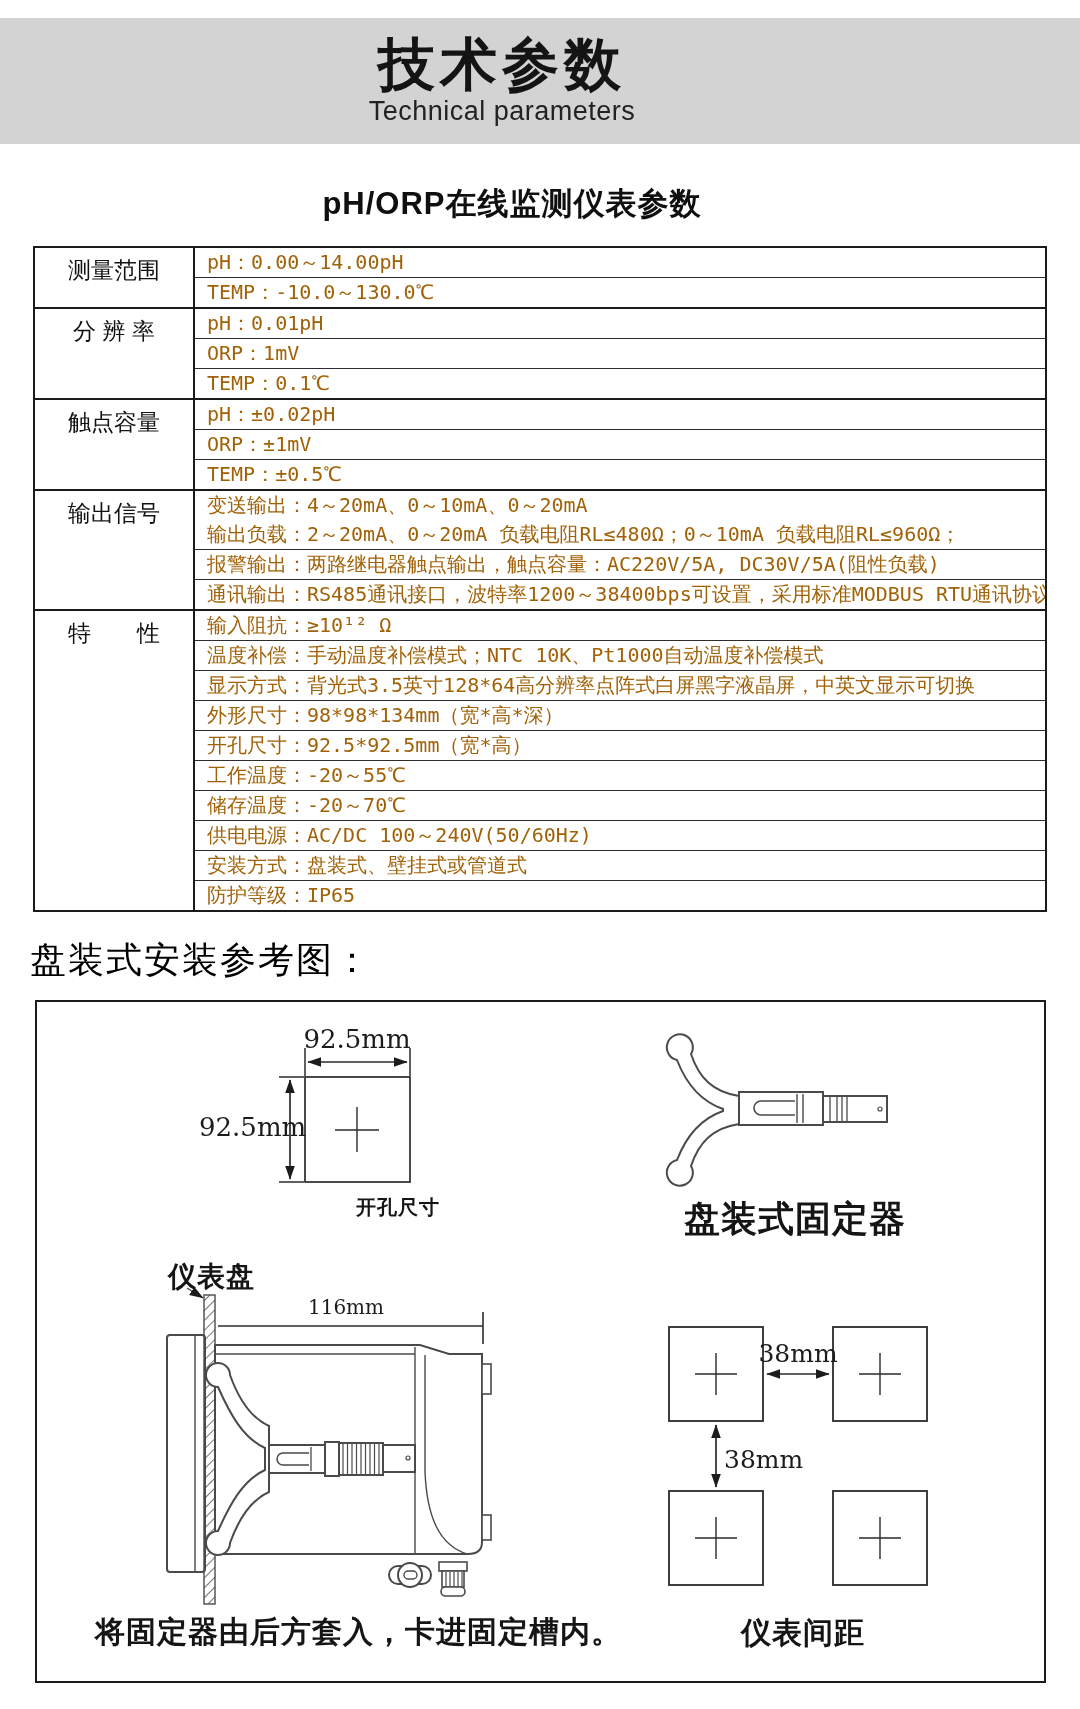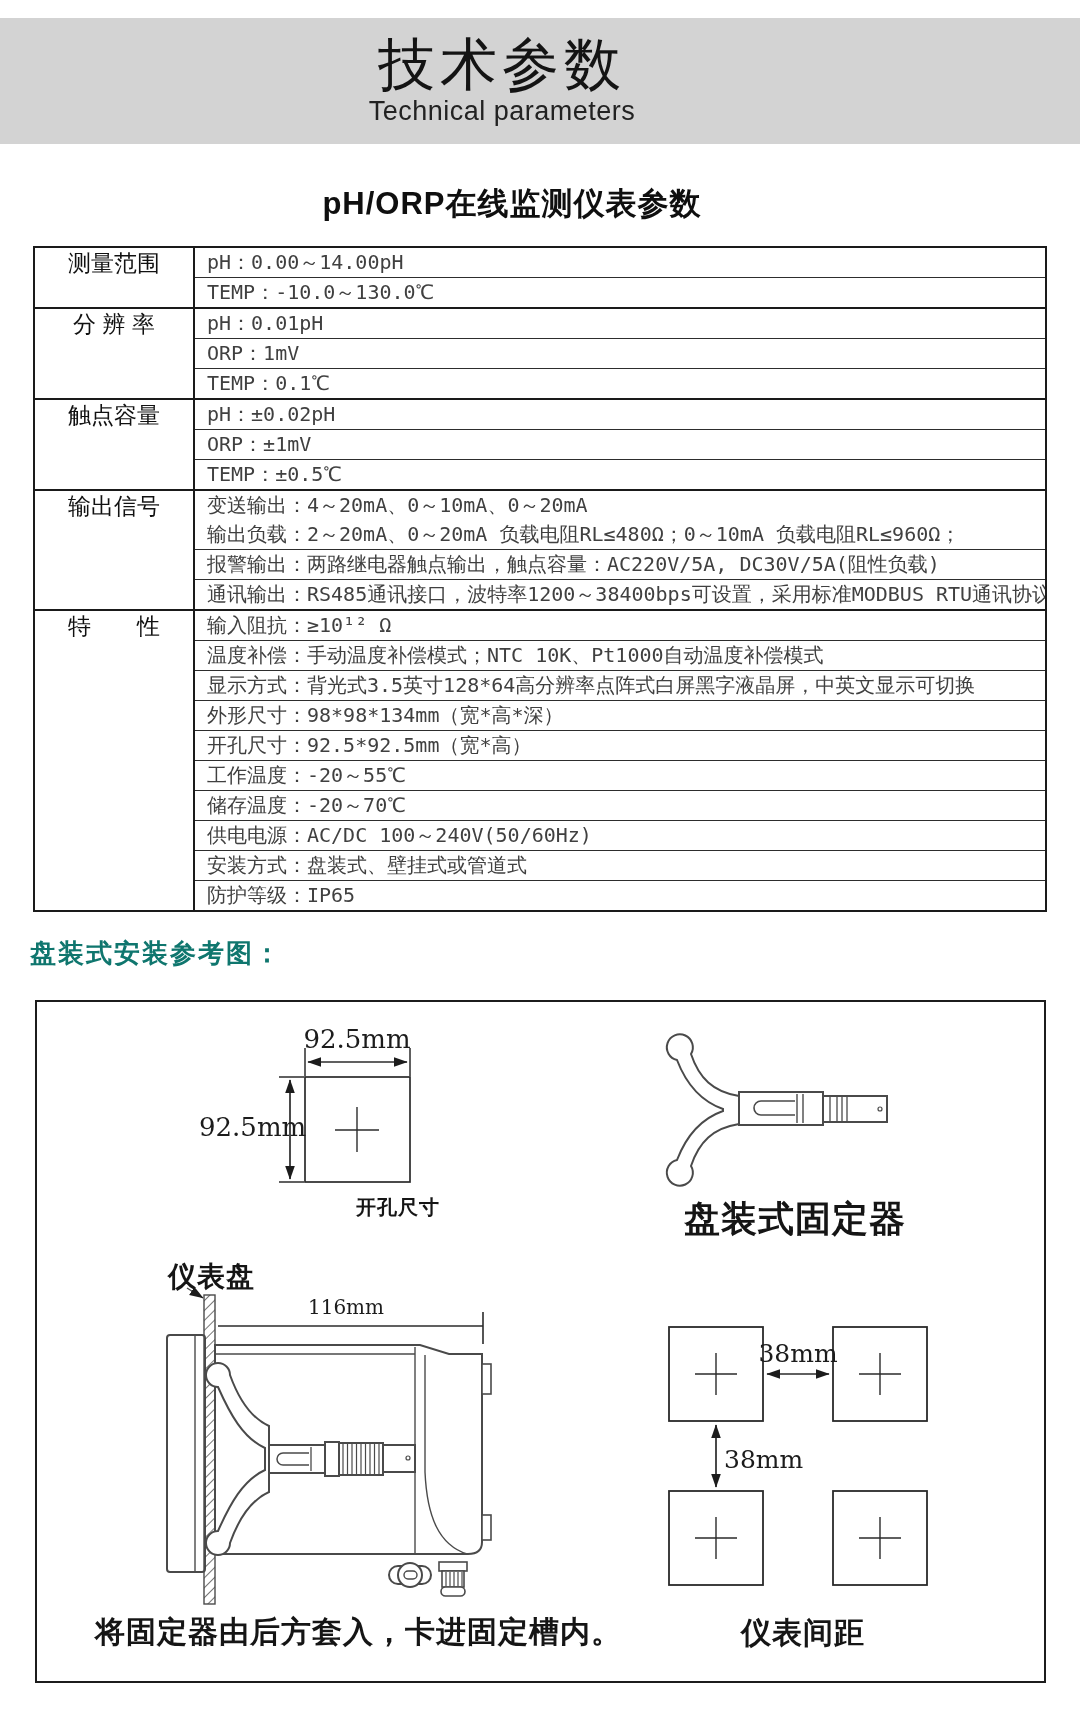--- a/index.html
+++ b/index.html
@@ -3,40 +3,40 @@
 <meta charset="utf-8">
 <style>
   html,body { margin:0; padding:0; }
   body {
     width:1080px; height:1709px; position:relative; background:#ffffff;
     font-family:"Liberation Sans","DejaVu Sans",sans-serif; color:#161616;
   }
   
   .band { position:absolute; left:0; top:18px; width:1080px; height:126px; background:#d3d3d3; }
   .band-inner { height:100%; display:flex; flex-direction:column; align-items:center; justify-content:center; transform:translateX(-38px); }
-  .band-title { font-size:57px; font-weight:400; color:#141414; letter-spacing:5px; line-height:1.02; }
+  .band-title { font-size:57px; font-weight:700; color:#141414; letter-spacing:5px; line-height:1.02; }
   .band-subtitle { font-size:27px; font-weight:400; color:#222; letter-spacing:0.5px; margin-top:3px; }
 
   
   .tbl-title { position:absolute; left:0; top:183px; width:1080px; text-align:center; transform:translateX(-28px);
                font-size:31px; font-weight:700; color:#0f0f0f; letter-spacing:1px; }
 
   
   .spec-table { position:absolute; left:33px; top:246px; width:1014px; border:2.5px solid #1a1a1a; box-sizing:border-box; background:#fff; }
   .tg { display:flex; border-top:2.5px solid #1a1a1a; }
   .tg:first-child { border-top:none; }
-  .tl { flex:0 0 158px; width:158px; font-size:23px; line-height:29px; padding-top:1px; text-align:center; color:#111; }
+  .tl { flex:0 0 158px; width:158px; font-size:23px; line-height:29px; padding-top:8px; text-align:center; color:#111; }
   .trs { flex:1 1 auto; border-left:2.5px solid #1a1a1a; min-width:0; }
   .trow { border-top:1.5px solid #2d2d2d; }
   .trs > .trow:first-child { border-top:none; }
   .tval { height:29px; line-height:29px; padding-left:12px; font-size:20px; white-space:nowrap; overflow:hidden;
-          font-family:"DejaVu Sans Mono","Liberation Mono",monospace; color:#404040; }
+          font-family:"DejaVu Sans Mono","Liberation Mono",monospace; color:#a16207; }
 
   
-  .diag-heading { position:absolute; left:30px; top:936px; font-size:26px; font-weight:700; color:#0f766e; letter-spacing:2px; }
+  .diag-heading { position:absolute; left:30px; top:936px; font-size:36px; font-weight:400; color:#000000; letter-spacing:2px; }
   .diag { position:absolute; left:35px; top:1000px; width:1011px; height:683px; border:2.5px solid #1c1c1c; box-sizing:border-box; background:#fff; }
   .diag svg { position:absolute; left:0; top:0; }
   .dlabel { position:absolute; white-space:nowrap; }
   .dim { font-family:"DejaVu Serif","Liberation Serif",serif; color:#1c1c1c; }
   .cap { font-weight:700; color:#151515; letter-spacing:1px; }
 
   .lbl-w92   { left:250px; top:22px;  width:140px; text-align:center; font-size:26px; }
   .lbl-h92   { left:162px; top:110px; width:86px;  text-align:right;  font-size:26px; }
   .cap-hole  { left:261px; top:192px; width:200px; text-align:center; font-size:20px; }
   .cap-fix   { left:608px; top:193px; width:300px; text-align:center; font-size:36px; }

